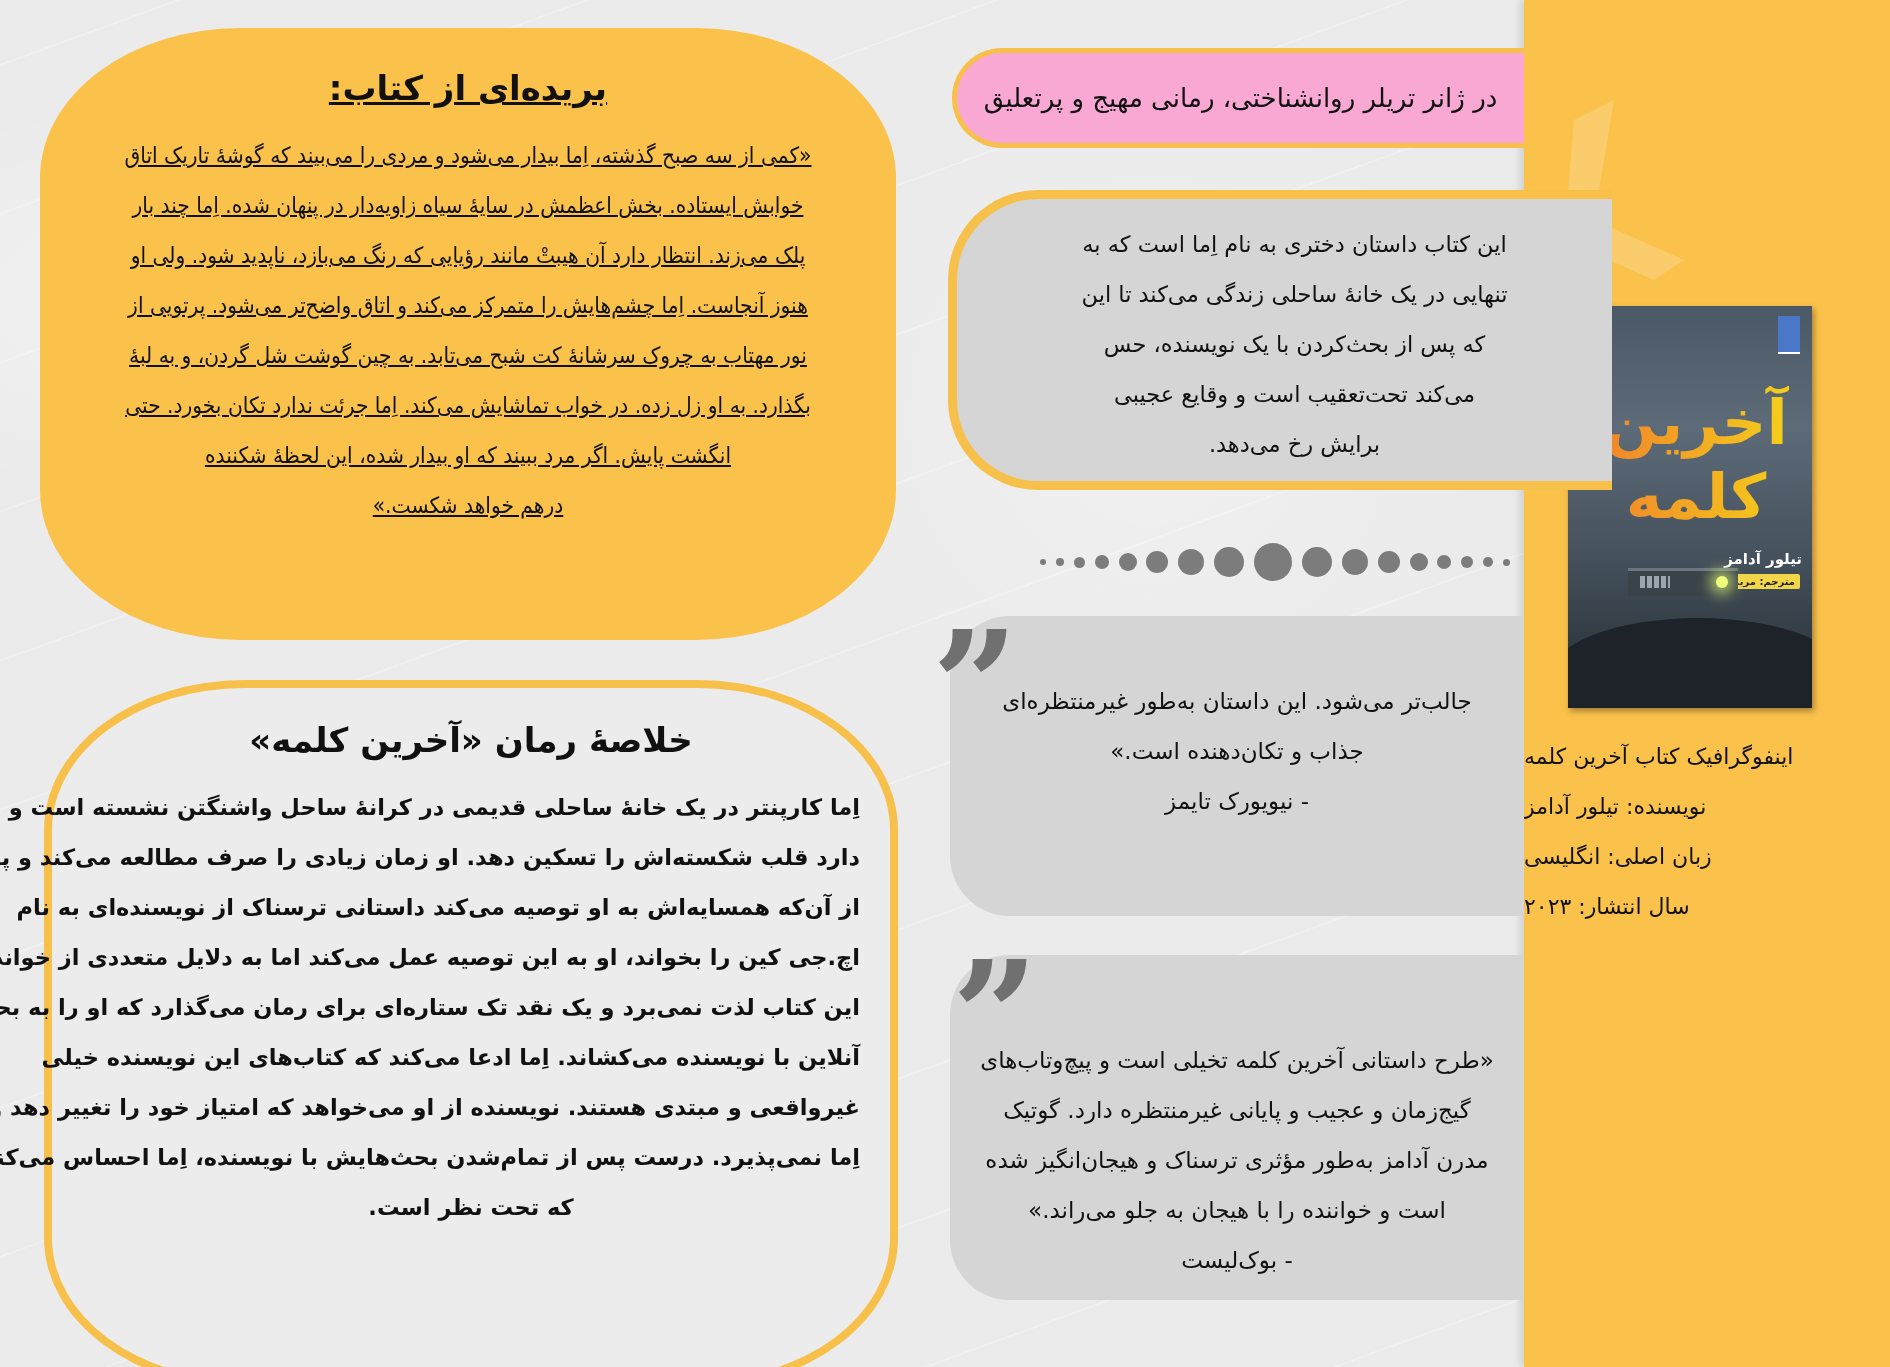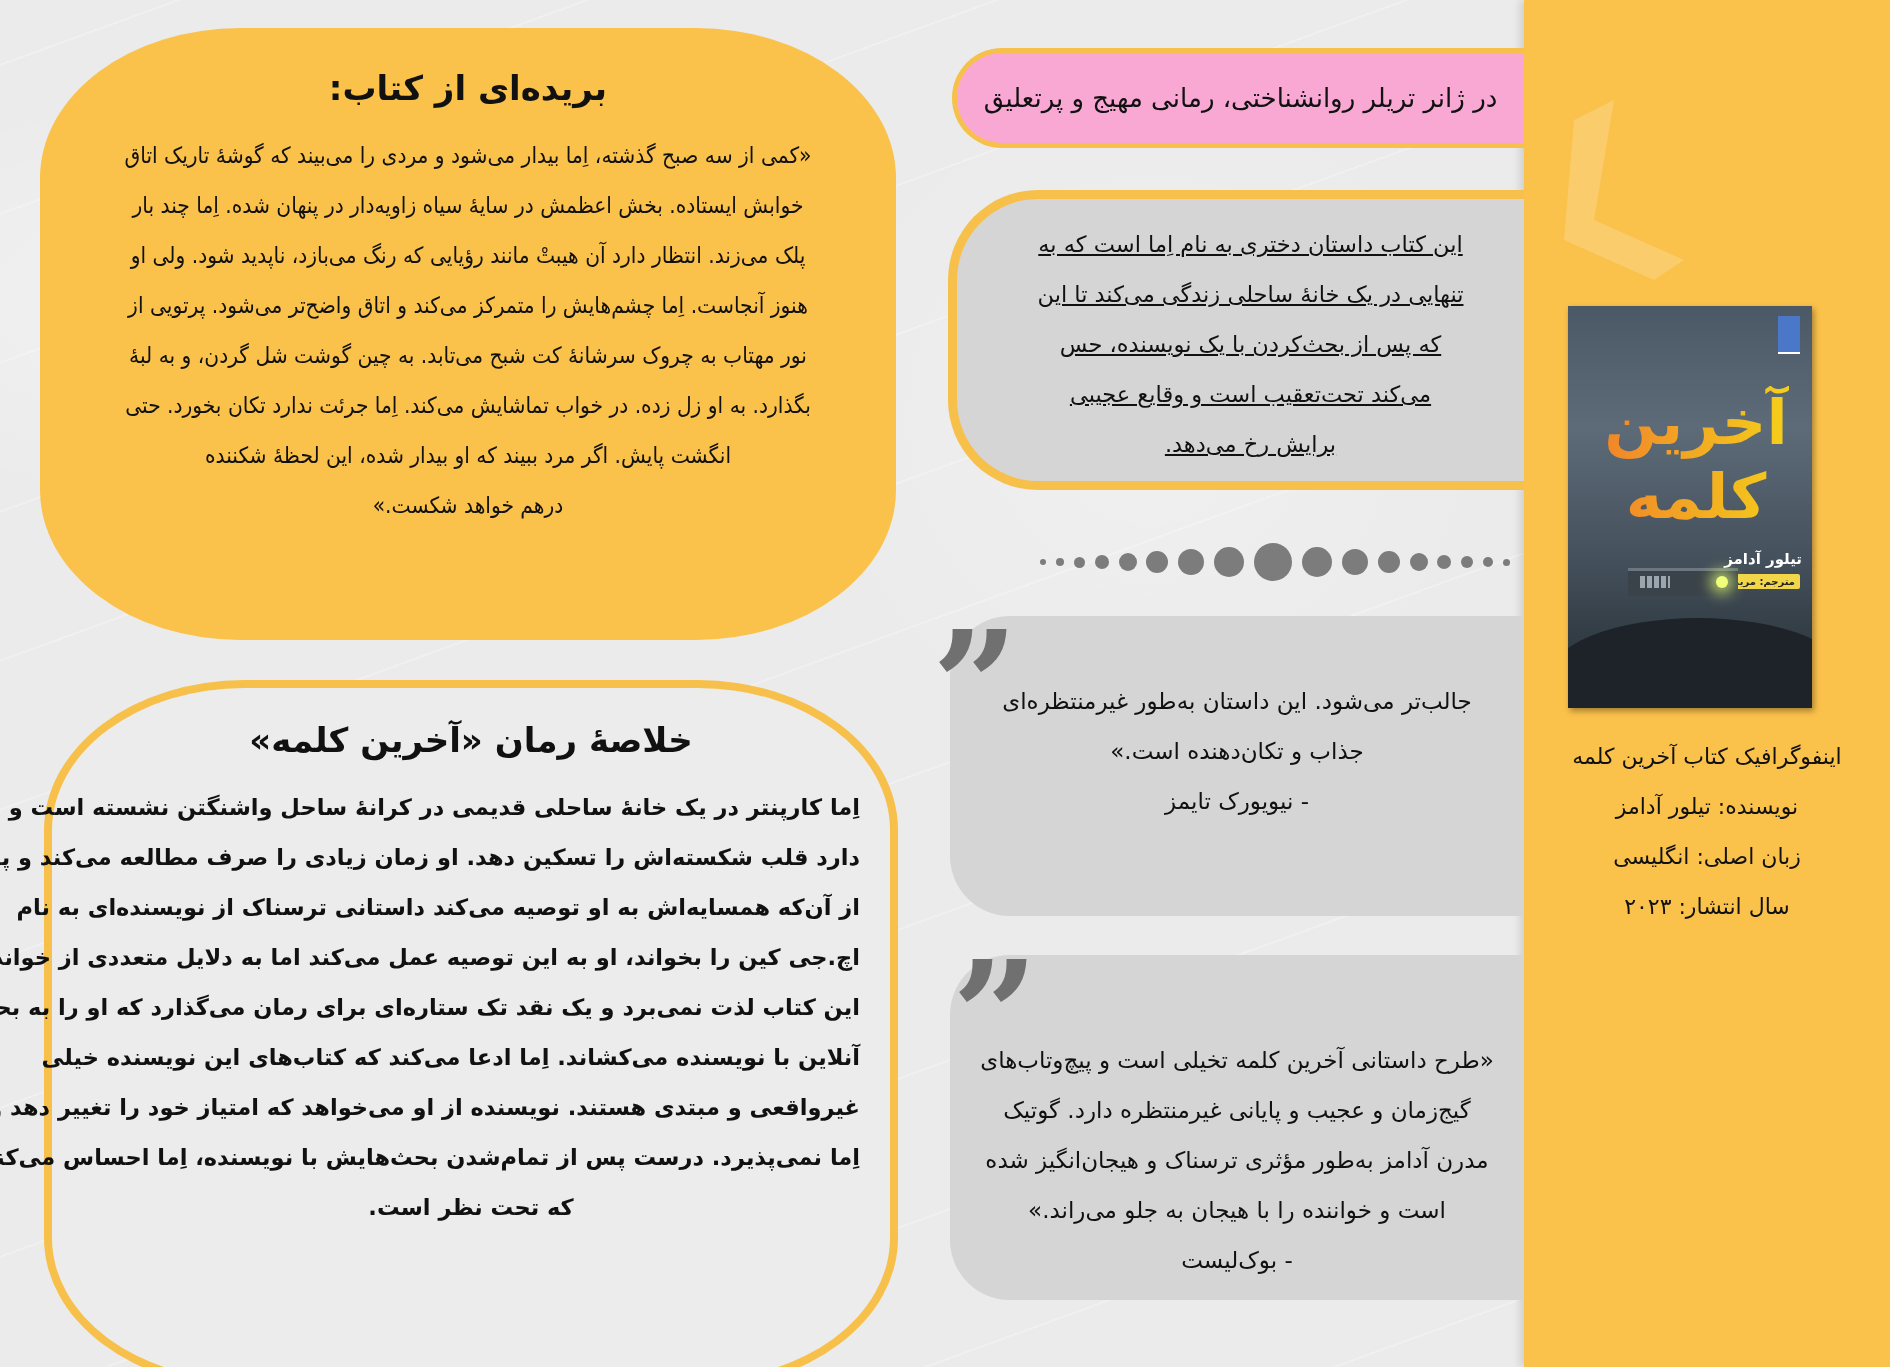--- a/index.html
+++ b/index.html
@@ -63,38 +63,38 @@
   }
   .cover-light {
     position: absolute; left: 148px; top: 270px; width: 12px; height: 12px; border-radius: 50%;
     background: #f0ff7a; box-shadow: 0 0 14px 6px rgba(230,255,120,0.7);
   }
   .cover-window {
     position: absolute; left: 72px; top: 270px; width: 30px; height: 12px;
     background: repeating-linear-gradient(90deg, #9aa5ae 0 5px, #3a434a 5px 7px);
   }
   .info-lines {
-    position: absolute; left: 0; width: 366px; top: 732px; text-align: center;
+    position: absolute; left: 0; width: 366px; top: 732px; text-align: left;
     font-size: 22px; line-height: 50px; color: #111;
   }
   
   .genre-box {
     position: absolute; left: 952px; top: 48px; width: 572px; height: 100px;
     background: #f9a8d4; border: 5px solid #f7c04a; border-right: none;
     border-radius: 50px 0 0 50px;
     display: flex; align-items: center; justify-content: center;
     font-size: 26px;
   }
   
   .synopsis-box {
-    position: absolute; left: 948px; top: 190px; width: 576px; height: 300px;
+    position: absolute; left: 948px; top: 190px; width: 664px; height: 300px;
     background: #d5d5d5; border: 9px solid #f7c04a; border-right: none;
     border-radius: 90px 0 0 90px;
     padding: 20px 40px 10px 60px; text-align: left;
-    font-size: 22.5px; line-height: 50px; text-align-last: center; text-decoration: underline;
+    font-size: 22.5px; line-height: 50px; text-align-last: center;
   }
   
   .dots {
     position: absolute; left: 1040px; top: 540px; width: 470px; height: 44px;
     display: flex; align-items: center; justify-content: space-between; direction: ltr;
   }
   .dot { border-radius: 50%; background: #7c7c7c; }
   
   .quote-box {
     position: absolute; background: #d5d5d5; border-radius: 60px 0 0 60px;
@@ -105,21 +105,21 @@
   .quote-mark {
     position: absolute; font-family: "DejaVu Serif", serif; font-weight: bold; color: #707070;
     font-size: 150px; line-height: 150px; direction: ltr;
   }
   .quote-mark.m1 { left: 932px; top: 610px; }
   .quote-mark.m2 { left: 952px; top: 940px; }
   
   .excerpt-box {
     position: absolute; left: 40px; top: 28px; width: 856px; height: 612px;
     background: #fac14b; border-radius: 200px 200px 200px 200px / 150px 150px 150px 150px;
-    padding: 30px 30px 0 30px; text-align: center;
+    padding: 30px 30px 0 30px; text-align: center; text-decoration: underline;
   }
   .box-title { font-size: 34px; font-weight: bold; line-height: 60px; margin-bottom: 12px; }
   .excerpt-text {
     font-family: "DejaVu Sans Condensed", "DejaVu Sans", sans-serif;
     font-size: 22.5px; line-height: 50px; text-align: justify; text-align-last: center;
     padding: 0 0;
   }
   
   .summary-box {
     position: absolute; left: 44px; top: 680px; width: 854px; height: 708px;

